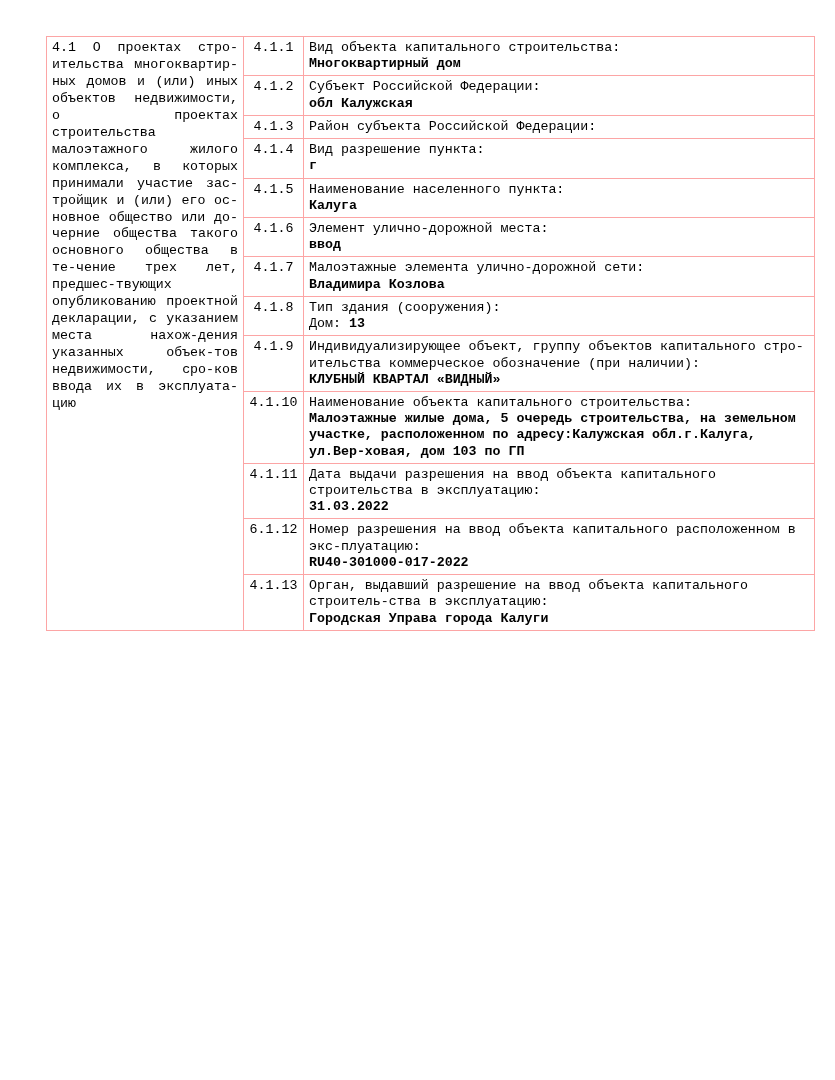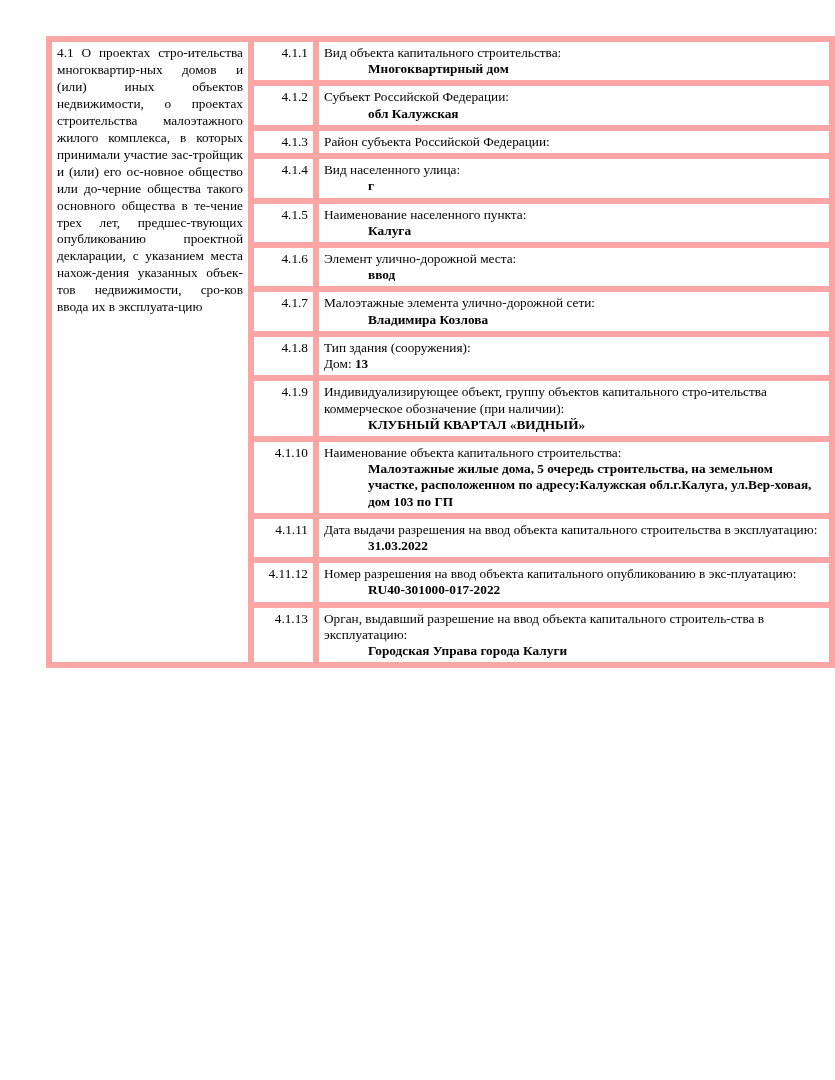--- a/index.html
+++ b/index.html
@@ -19,54 +19,54 @@
     height: 1080px;
     box-sizing: border-box;
     padding: 36px 46px 0 46px;
   }
   table.decl {
     border-collapse: collapse;
     width: 741px;
     table-layout: fixed;
   }
   table.decl td {
-    border: 6px solid #fca5a5;
+    border: 1px solid #fca5a5;
     vertical-align: top;
     padding: 3px 5px 3px 5px;
     font-size: 13.3px;
     line-height: 1.22;
+    font-family: Liberation Mono, monospace;
   }
   td.col-label {
     width: 186px;
     padding: 4px 6px 4px 6px;
   }
   td.col-code {
     width: 49px;
-    text-align: right;
+    text-align: center;
     vertical-align: middle;
     padding-left: 6px;
   }
   td.col-body {
     width: 500px;
   }
   .label-text {
     display: block;
     text-align: justify;
     text-align-last: left;
     hyphens: manual;
     font-size: 13.3px;
     line-height: 1.275;
   }
   .q {
     display: block;
   }
   .a {
     display: block;
     font-weight: bold;
-    margin-left: 44px;
   }
   .inline-a {
     font-weight: bold;
     margin-top: 38px;
   }
   td.vmid {
     vertical-align: middle;
   }
 </style>
 </head>
@@ -98,21 +98,21 @@
       <tr>
         <td class="col-code vmid">4.1.3</td>
         <td class="col-body">
           <span class="q">Район субъекта Российской Федерации:</span>
         </td>
       </tr>
 
       <tr>
         <td class="col-code vmid">4.1.4</td>
         <td class="col-body">
-          <span class="q">Вид населенного улица:</span>
+          <span class="q">Вид разрешение пункта:</span>
           <span class="a">г</span>
         </td>
       </tr>
 
       <tr>
         <td class="col-code vmid">4.1.5</td>
         <td class="col-body">
           <span class="q">Наименование населенного пункта:</span>
           <span class="a">Калуга</span>
         </td>
@@ -160,23 +160,23 @@
 
       <tr>
         <td class="col-code vmid">4.1.11</td>
         <td class="col-body">
           <span class="q">Дата выдачи разрешения на ввод объекта капитального строительства в эксплуатацию:</span>
           <span class="a">31.03.2022</span>
         </td>
       </tr>
 
       <tr>
-        <td class="col-code vmid">4.11.12</td>
+        <td class="col-code vmid">6.1.12</td>
         <td class="col-body">
-          <span class="q">Номер разрешения на ввод объекта капитального опубликованию в экс-плуатацию:</span>
+          <span class="q">Номер разрешения на ввод объекта капитального расположенном в экс-плуатацию:</span>
           <span class="a">RU40-301000-017-2022</span>
         </td>
       </tr>
 
       <tr>
         <td class="col-code vmid">4.1.13</td>
         <td class="col-body">
           <span class="q">Орган, выдавший разрешение на ввод объекта капитального строитель-ства в эксплуатацию:</span>
           <span class="a">Городская Управа города Калуги</span>
         </td>

